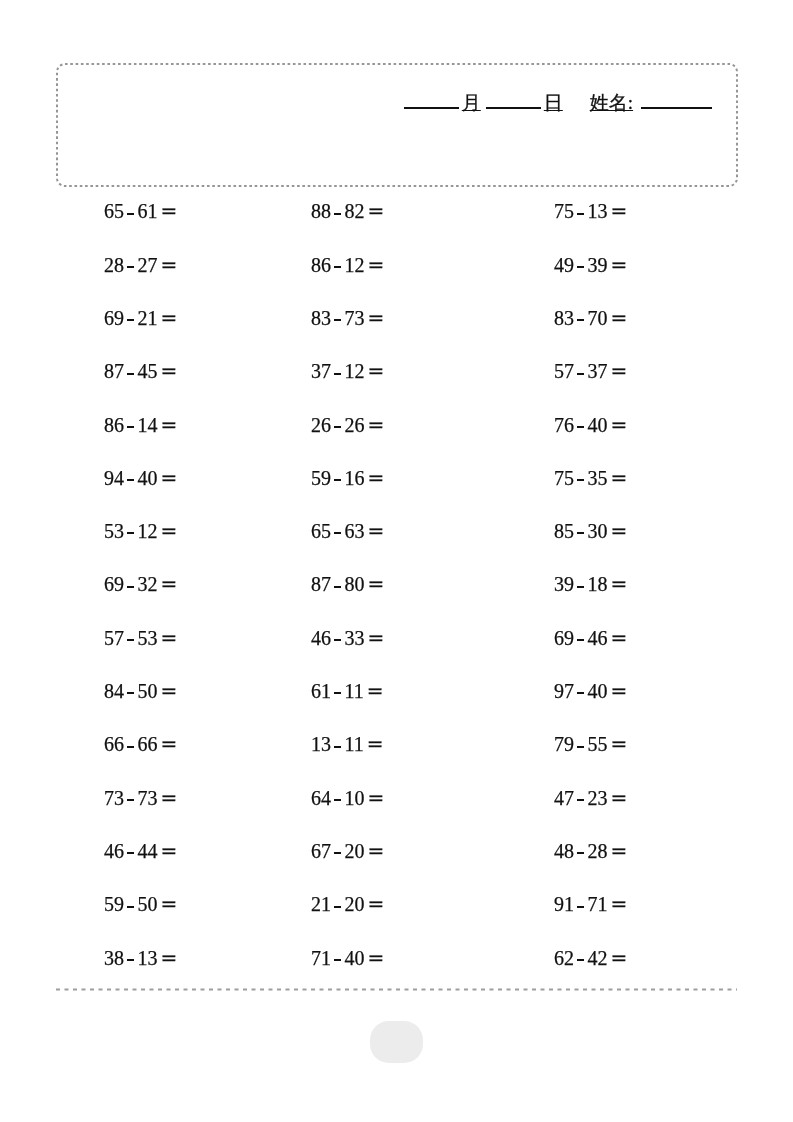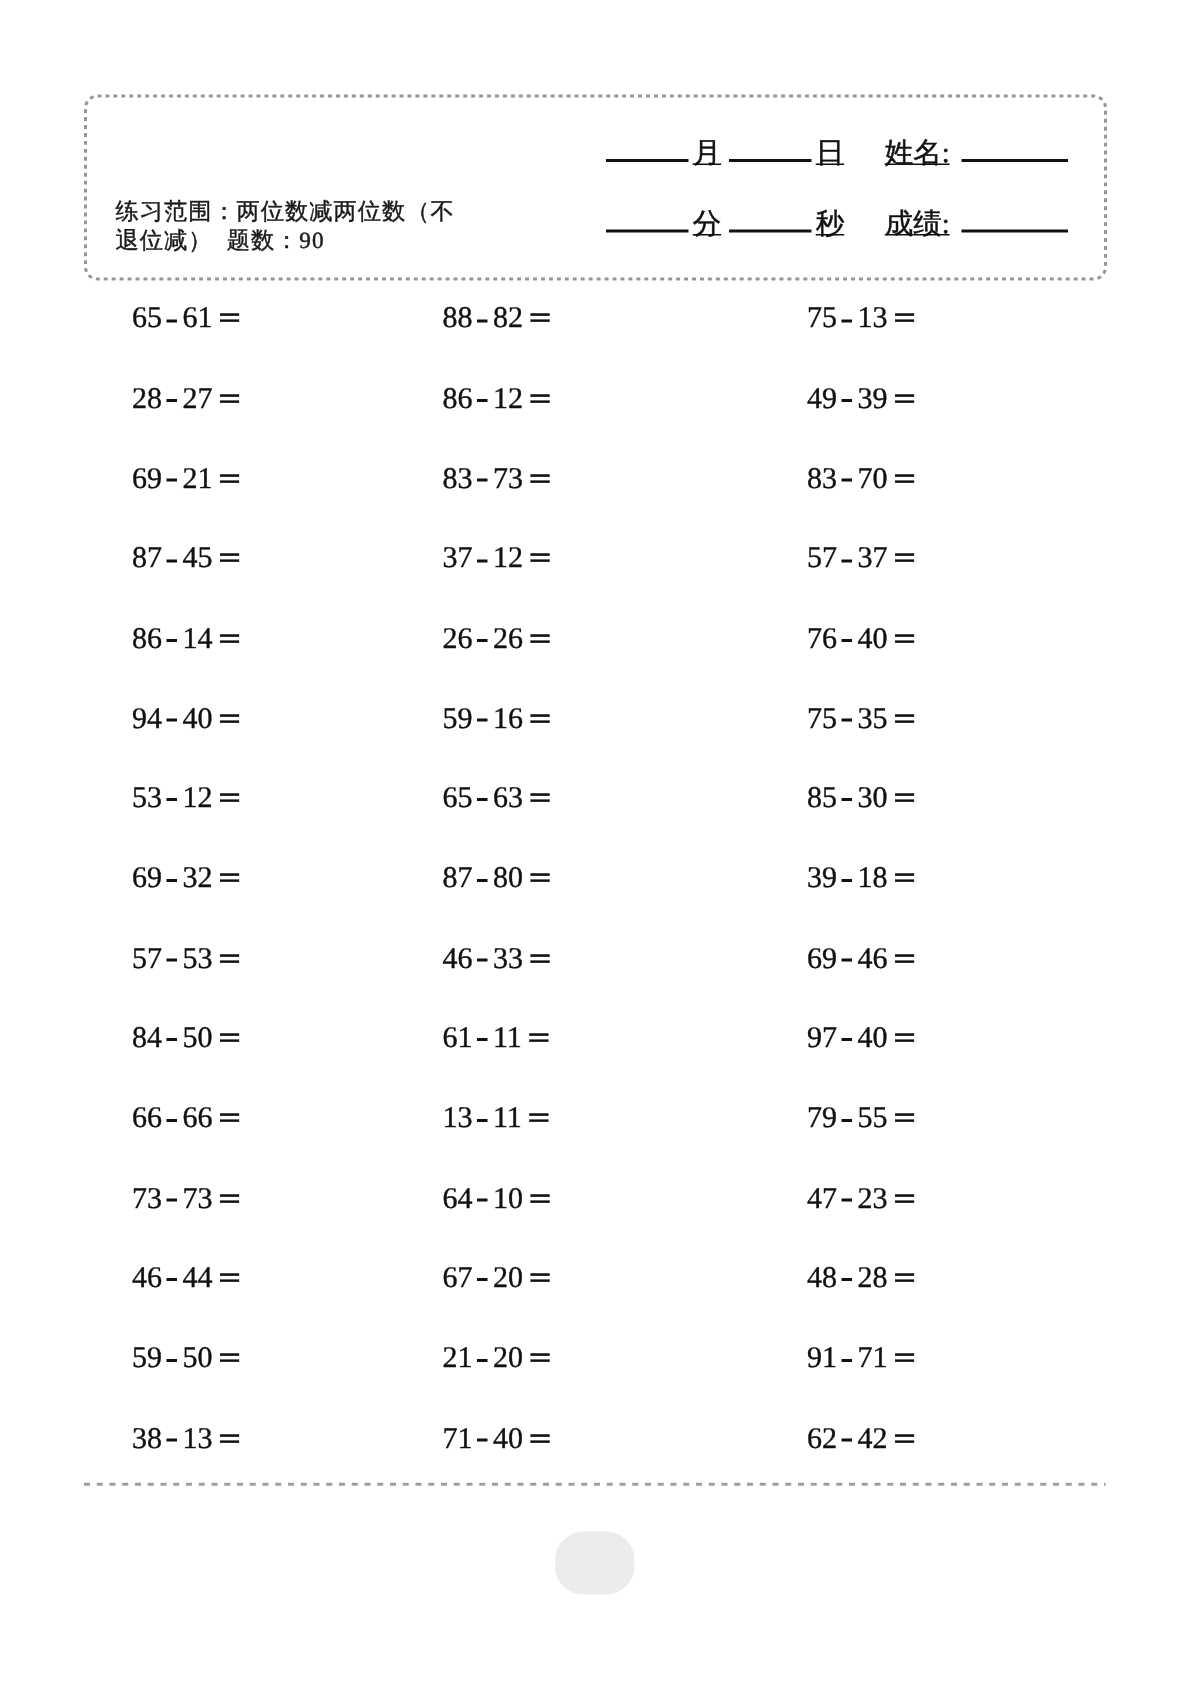--- a/index.html
+++ b/index.html
@@ -91,20 +91,21 @@
   .pcell {
     position: absolute;
     transform: translateZ(0);
     -webkit-text-stroke: 0.25px #111;
     font-family: "Liberation Serif", serif;
     font-size: 20px;
     line-height: 20px;
     word-spacing: -2px;
     white-space: nowrap;
     color: #111;
+    margin-left: 16px;
   }
   .pcell .op {
     font-family: "DejaVu Serif", serif;
     font-size: 20px;
   }
   .pcell .op-minus {
     display: inline-block;
     width: 7px;
     height: 2px;
     background: #111;
@@ -141,28 +142,22 @@
     border-radius: 19px;
   }
 </style>
 </head>
 <body>
 
 <div id="header-box">
   <svg id="header-box-frame" width="682" height="124" viewBox="0 0 682 124">
       <rect x="1" y="1" width="680" height="122" rx="8" ry="8" fill="none" stroke="#969696" stroke-width="2" stroke-dasharray="2.6 2.7" stroke-linecap="butt"></rect>
     </svg>
-  <div id="range-info">
-<span>练习范围：两位数减两位数（不退位减）</span><span class="label-gap"></span><span>题数：90</span>
-  </div>
   <div class="info-line" id="line-date">
     <span class="rule r-long"></span><span class="cjk">月</span><span class="rule r-long2"></span><span class="cjk">日</span><span class="gap"></span><span class="cjk">姓名:</span><span class="rule r-name"></span>
-  </div>
-  <div class="info-line" id="line-time">
-    <span class="rule r-long"></span><span class="cjk">分</span><span class="rule r-long2"></span><span class="cjk">秒</span><span class="gap"></span><span class="cjk">成绩:</span><span class="rule r-name"></span>
   </div>
 </div>
 
 <div id="problems">
     <div class="prow" style="top: 201.3px;">
       <div class="pcell c0">65 <span class="op op-minus">–</span> 61 <span class="op">=</span></div>
       <div class="pcell c1">88 <span class="op op-minus">–</span> 82 <span class="op">=</span></div>
       <div class="pcell c2">75 <span class="op op-minus">–</span> 13 <span class="op">=</span></div>
     </div>
     <div class="prow" style="top: 254.61px;">

